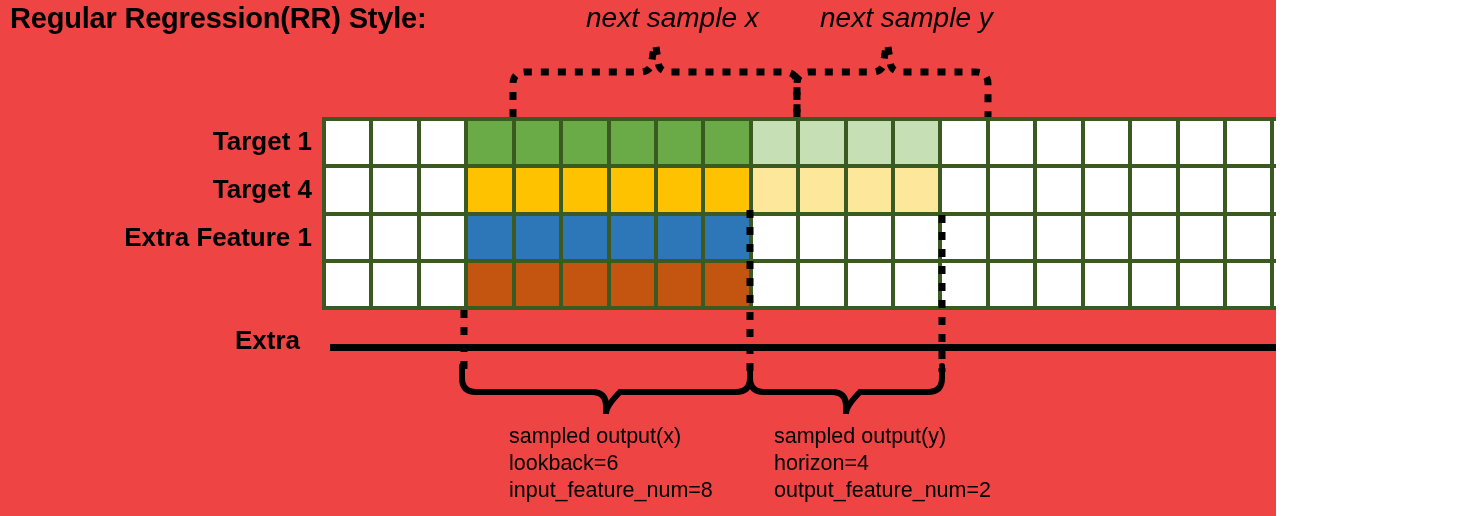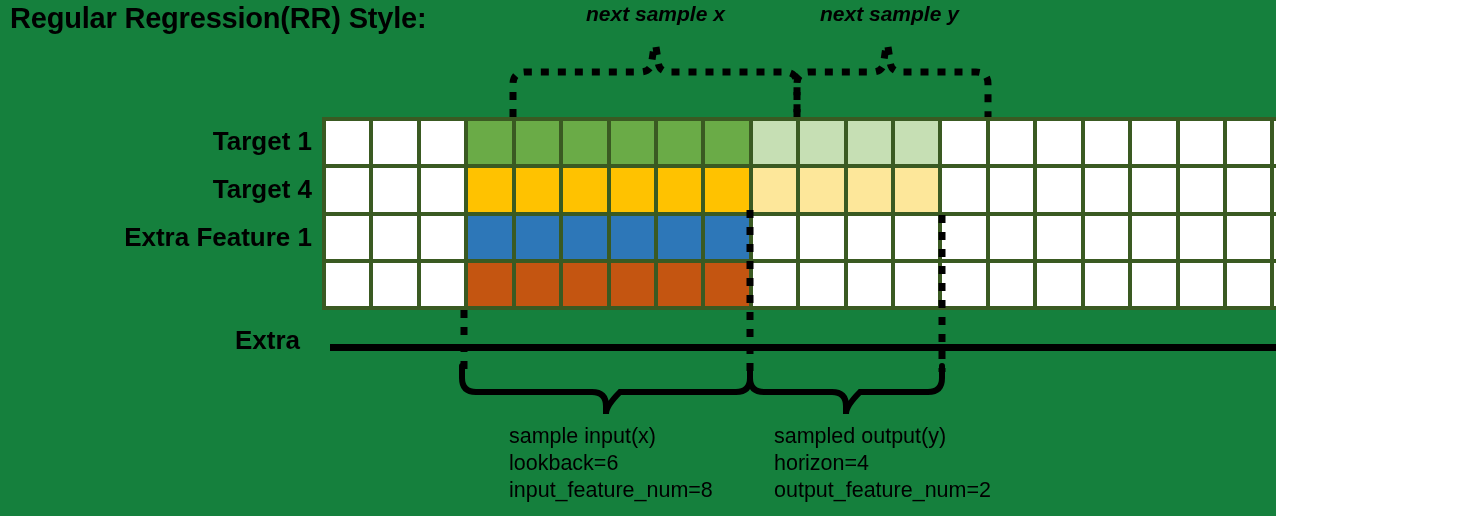--- a/index.html
+++ b/index.html
@@ -9,21 +9,21 @@
   }
   body {
     font-family: "Liberation Sans", sans-serif;
     color: #000000;
   }
   #stage {
     position: relative;
     width: 1276px;
     height: 516px;
     overflow: hidden;
-    background: #15803d;
+    background: #ef4444;
   }
 
   
   .title {
     position: absolute;
     left: 10px;
     top: 2px;
     font-size: 29px;
     font-weight: 700;
     letter-spacing: -0.2px;
@@ -111,23 +111,23 @@
     left: 0;
     top: 0;
     width: 1476px;
     height: 516px;
     pointer-events: none;
   }
 
   
   .brace-top-label {
     position: absolute;
-    font-size: 21px;
+    font-size: 28px;
     font-style: italic;
-    font-weight: 700;
+    font-weight: 400;
     white-space: nowrap;
   }
   .caption {
     position: absolute;
     font-size: 21.5px;
     line-height: 27px;
     white-space: nowrap;
   }
   .caption div { white-space: nowrap; }
 </style>
@@ -253,21 +253,21 @@
       </div>
     </div>
 
   <div class="time-axis"></div>
   <div class="time-arrow"></div>
 
   <div class="brace-top-label" style="left:586px;top:2px;">next sample x</div>
   <div class="brace-top-label" style="left:820px;top:2px;">next sample y</div>
 
   <div class="caption" style="left:509px;top:423px;">
-    <div>sample input(x)</div>
+    <div>sampled output(x)</div>
     <div>lookback=6</div>
     <div>input_feature_num=8</div>
   </div>
   <div class="caption" style="left:774px;top:423px;">
     <div>sampled output(y)</div>
     <div>horizon=4</div>
     <div>output_feature_num=2</div>
   </div>
 
   <svg class="overlay" viewBox="0 0 1476 516">

